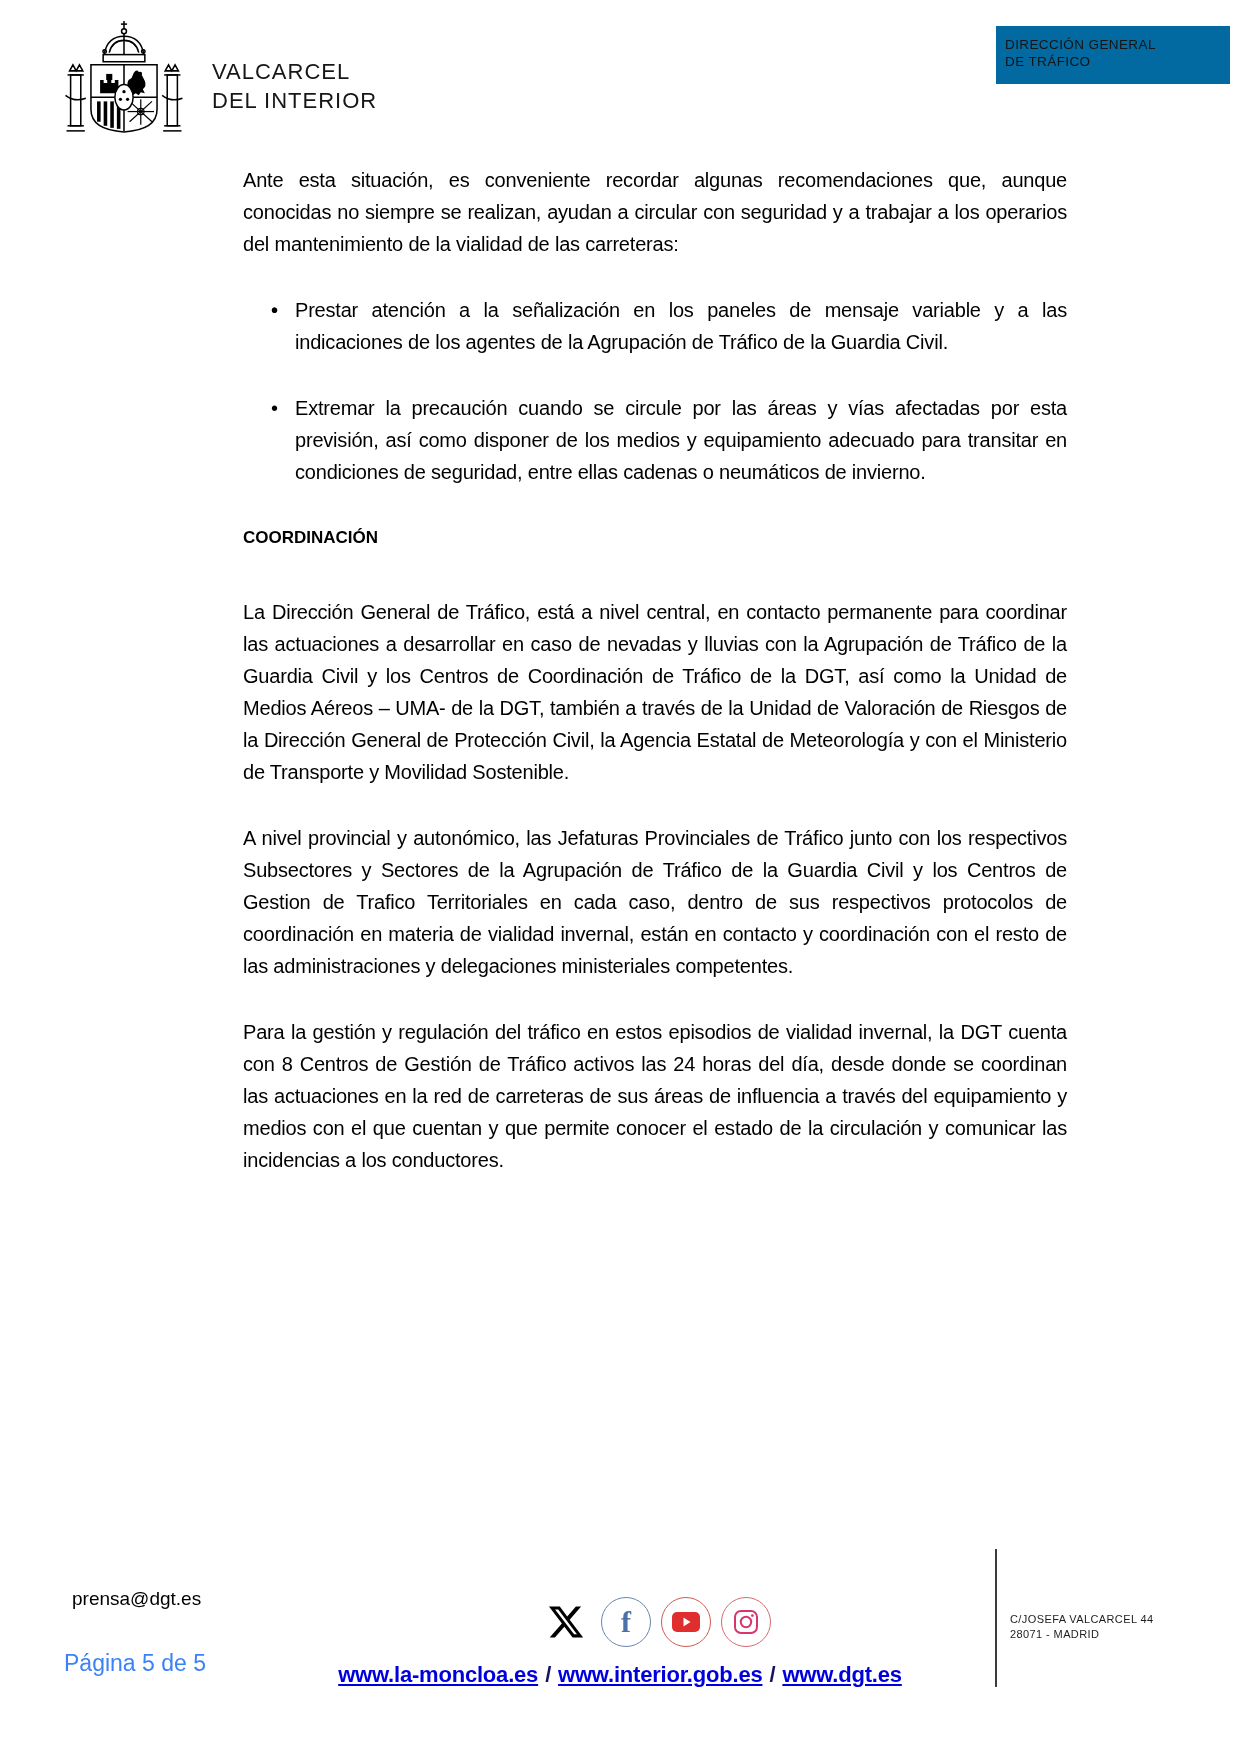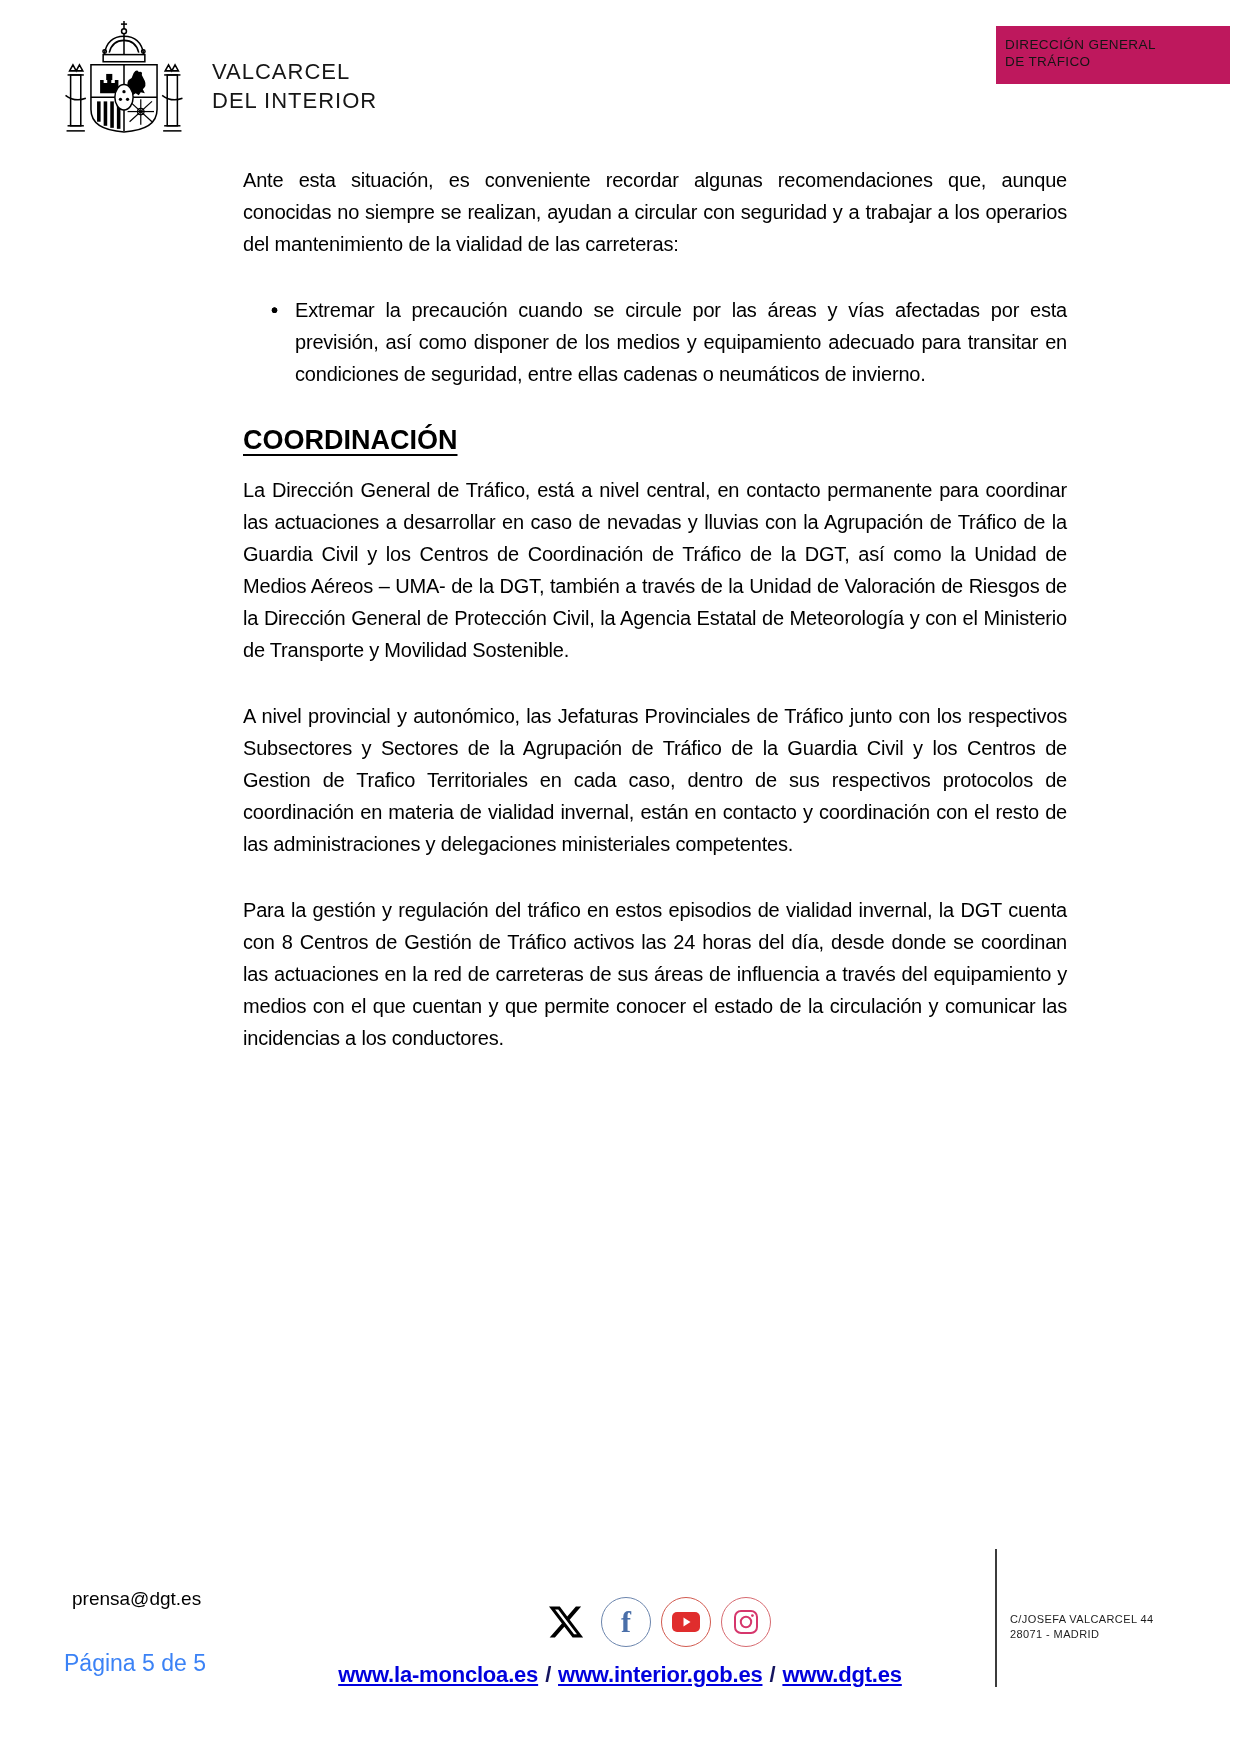--- a/index.html
+++ b/index.html
@@ -12,42 +12,42 @@
     overflow:hidden;
   }
   
   .coat-of-arms{position:absolute;left:60px;top:18px;width:128px;height:120px;}
   .ministry{
     position:absolute;left:212px;top:57px;
     font-size:22px;line-height:29px;letter-spacing:1px;color:#161616;
   }
   .dept-box{
     position:absolute;left:996px;top:26px;right:10px;height:58px;
-    background:#be185d;color:#151515;
+    background:#0369a1;color:#151515;
     font-size:13.5px;line-height:17px;letter-spacing:0.4px;
     padding:10px 6px 0 9px;box-sizing:border-box;
   }
   .dept-box .l2{display:block;}
   
   .doc-body{
     position:absolute;left:243px;top:164px;width:824px;
     font-size:20px;line-height:32px;letter-spacing:-0.2px;
   }
   .para{margin:0 0 34px 0;text-align:justify;}
   .bullets{list-style:none;margin:0;padding:0;}
   .bullets li{
     position:relative;padding-left:52px;margin:0 0 34px 0;text-align:justify;
   }
   .bullets li .marker{
     position:absolute;left:28px;top:0;font-size:20px;
   }
   .section-heading{
-    margin:0 0 18px 0;
-    font-size:27px;font-weight:bold;letter-spacing:0;
-    text-decoration:underline;text-underline-offset:5px;text-decoration-thickness:2px;
+    margin:0 0 42px 0;
+    font-size:17px;font-weight:bold;letter-spacing:0;
+    text-underline-offset:5px;text-decoration-thickness:2px;
   }
   
   .press-email{position:absolute;left:72px;top:1588px;font-size:19px;}
   .page-number{position:absolute;left:64px;top:1650px;font-size:23px;color:#3b82f6;}
   .social-row{
     position:absolute;left:540px;top:1594px;
     display:flex;align-items:center;gap:8px;height:56px;
   }
   .social-item{width:52px;height:52px;display:flex;align-items:center;justify-content:center;text-decoration:none;}
   .circle{
@@ -145,20 +145,21 @@
 
   <div class="doc-body">
     <p class="para">Ante esta situación, es conveniente recordar algunas recomendaciones que, aunque conocidas no siempre se realizan, ayudan a circular con seguridad y a trabajar a los operarios del mantenimiento de la vialidad de las carreteras:</p>
 
     <ul class="bullets">
       <li>
         <span class="marker">•</span>
       </li>
       <li>
         <span class="marker">•</span>
+        <span>Prestar atención a la señalización en los paneles de mensaje variable y a las indicaciones de los agentes de la Agrupación de Tráfico de la Guardia Civil.</span>
       </li>
       <li>
         <span class="marker">•</span>
         <span>Extremar la precaución cuando se circule por las áreas y vías afectadas por esta previsión, así como disponer de los medios y equipamiento adecuado para transitar en condiciones de seguridad, entre ellas cadenas o neumáticos de invierno.</span>
       </li>
     </ul>
 
     <h2 class="section-heading">COORDINACIÓN</h2>
 
     <p class="para">La Dirección General de Tráfico, está a nivel central, en contacto permanente para coordinar las actuaciones a desarrollar en caso de nevadas y lluvias con la Agrupación de Tráfico de la Guardia Civil y los Centros de Coordinación de Tráfico de la DGT, así como la Unidad de Medios Aéreos – UMA- de la DGT,  también a través de la Unidad de Valoración de Riesgos de la Dirección General de Protección Civil, la Agencia Estatal de Meteorología y con el Ministerio de Transporte y Movilidad Sostenible.</p>

